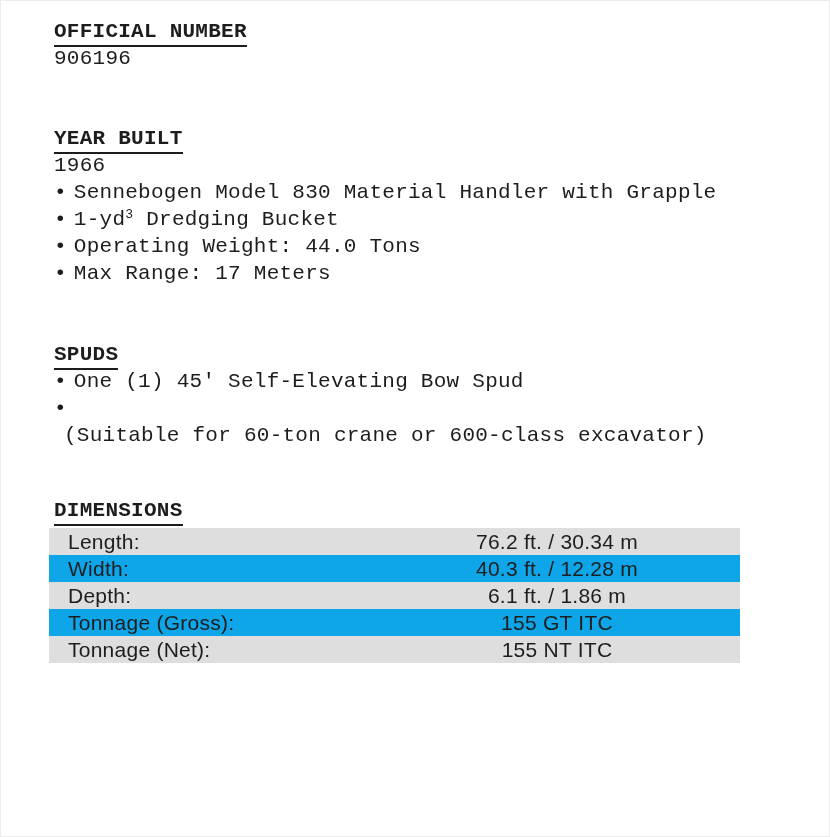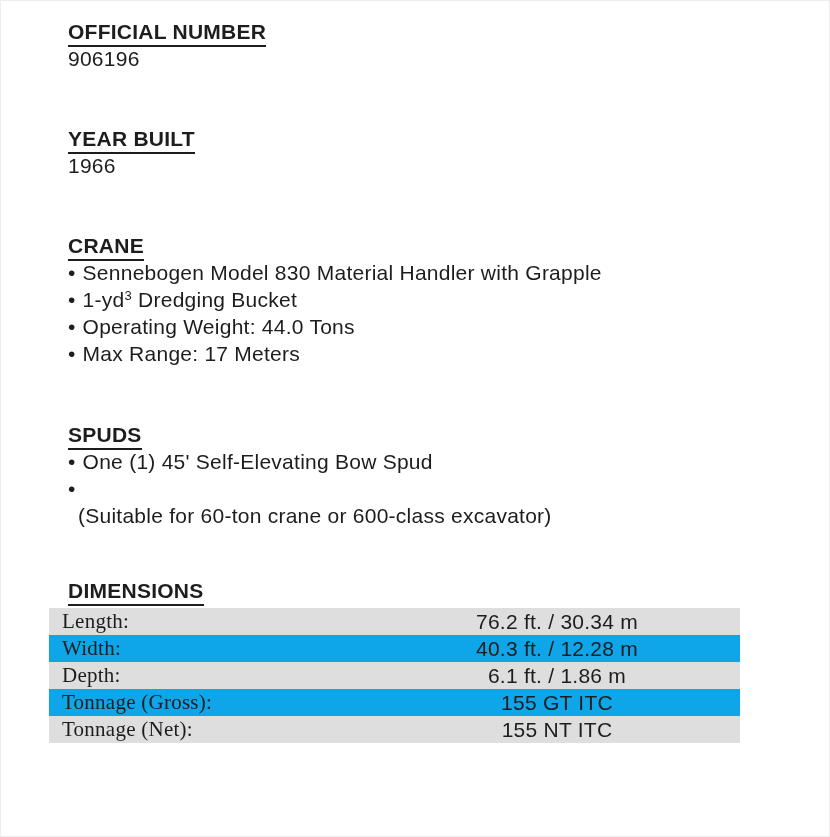--- a/index.html
+++ b/index.html
@@ -11,62 +11,59 @@
     background: #ffffff;
     border: 1px solid #ececec;
     font-family: "Liberation Sans", "DejaVu Sans", sans-serif;
     font-size: 21px;
     line-height: 27px;
     letter-spacing: 0.25px;
     color: #1d1d1d;
     overflow: hidden;
   }
   .content { padding-left: 48px; padding-right: 0; }
-  .line { margin-left: 19px; }
+  .line { margin-left: 5px; font-family: Liberation Mono, monospace; }
   .heading-line { height: 27px; font-weight: bold; }
   .heading-line .u {
     display: inline-block;
     border-bottom: 2px solid #1d1d1d;
     padding-bottom: 1px;
     line-height: 24px;
   }
   .mt-first { margin-top: 17px; }
   .gap-53 { margin-top: 53px; }
   .gap-54 { margin-top: 54px; }
   .gap-48 { margin-top: 48px; }
   .bullet-line { display: flex; }
   .bullet-glyph { margin-right: 7px; }
   .continuation { padding-left: 10px; }
   sup { font-size: 13px; line-height: 0; vertical-align: 7px; }
   .dim-table { width: 691px; margin-top: 4px; }
   .dim-row { display: flex; height: 27px; line-height: 27px; }
   .dim-row.odd  { background: #dedede; }
   .dim-row.even { background: #0ea5e9; }
-  .dim-label { width: 325px; padding-left: 13px; box-sizing: border-box; font-family: Liberation Serif, serif; }
+  .dim-label { width: 325px; padding-left: 19px; box-sizing: border-box; }
   .dim-value { flex: 1; text-align: center; }
 </style>
 </head>
 <body>
 
 <div class="page">
   <div class="content">
 
     <div class="line heading-line mt-first">
       <span class="u">OFFICIAL NUMBER</span>
     </div>
     <div class="line">906196</div>
 
     <div class="line heading-line gap-53">
       <span class="u">YEAR BUILT</span>
     </div>
     <div class="line">1966</div>
 
-    <div class="line heading-line gap-53">
-      <span class="u">CRANE</span>
-    </div>
     <div class="line bullet-line">
       <span class="bullet-glyph">•</span>
       <span>Sennebogen Model 830 Material Handler with Grapple</span>
     </div>
 
     <div class="line bullet-line">
       <span class="bullet-glyph">•</span>
       <span><span>1-yd</span><sup>3</sup><span> Dredging Bucket</span></span>
     </div>
     <div class="line bullet-line">

